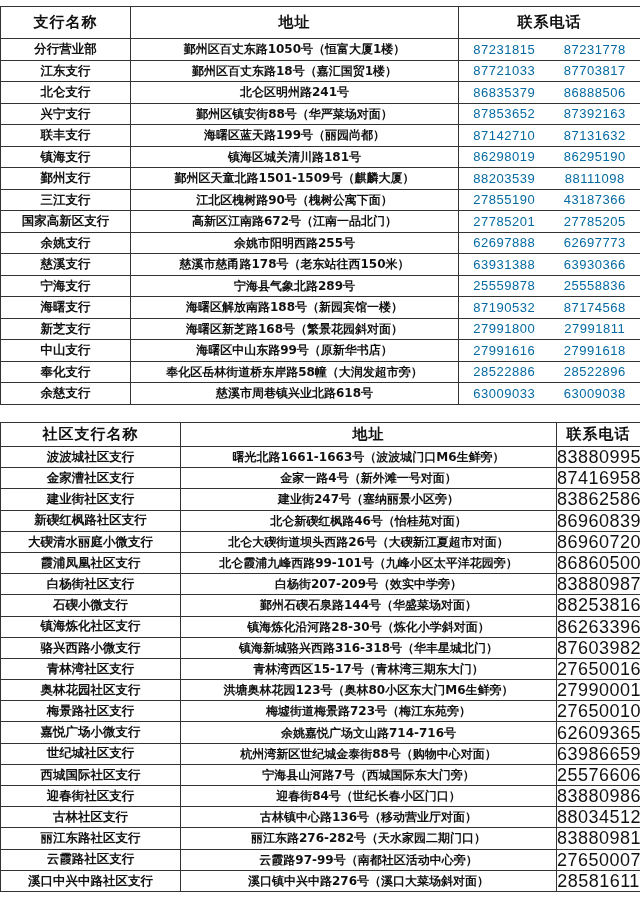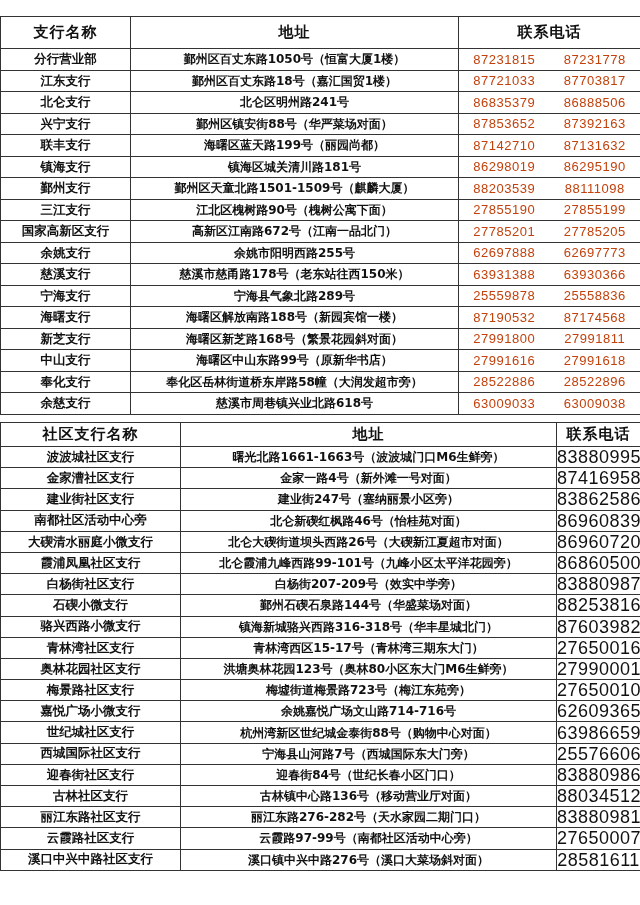--- a/index.html
+++ b/index.html
@@ -1,24 +1,24 @@
 <!DOCTYPE html>
 <html><head>
 <meta charset="utf-8">
 <style>
   * { box-sizing: border-box; margin: 0; padding: 0; }
   html, body { width: 640px; height: 905px; background: #ffffff; overflow: hidden; }
   body { font-family: "DejaVu Sans", "Liberation Sans", sans-serif; color: #111; position: relative; }
   table { border-collapse: collapse; position: absolute; left: 0; table-layout: fixed; }
   td, th { border: 1px solid #333; text-align: center; white-space: nowrap; overflow: hidden; font-weight: bold; font-size: 12px; line-height: 1; }
   th { font-size: 15px; font-weight: bold; letter-spacing: 1px; }
-  .t1 { top: 16px; width: 640px; }
+  .t1 { top: 6px; width: 640px; }
   .t1 th { height: 32px; }
   .t1 td { height: 21.5px; margin-left: 40px; }
-  .t1 td.phone { font-family: "Liberation Sans", sans-serif; font-size: 13px; font-weight: normal; letter-spacing: 0.5px; color: #c2410c; }
+  .t1 td.phone { font-family: "Liberation Sans", sans-serif; font-size: 13px; font-weight: normal; letter-spacing: 0.5px; color: #0369a1; }
   .t1 td.phone span { display: inline-block; width: 50%; text-align: center; }
   .t2 { top: 422px; width: 640px; }
   .t2 th { height: 24px; }
   .t2 td { height: 21.2px; }
   .t2 td.phone { font-family: "Liberation Sans", sans-serif; font-size: 18px; font-weight: normal; letter-spacing: 0.5px; }
   .name { font-size: 12.5px; }
 </style>
 </head>
 <body>
 
@@ -67,21 +67,21 @@
         <td class="phone"><span>86298019</span><span>86295190</span></td>
       </tr>
       <tr>
         <td class="name">鄞州支行</td>
         <td>鄞州区天童北路1501-1509号（麒麟大厦）</td>
         <td class="phone"><span>88203539</span><span>88111098</span></td>
       </tr>
       <tr>
         <td class="name">三江支行</td>
         <td>江北区槐树路90号（槐树公寓下面）</td>
-        <td class="phone"><span>27855190</span><span>27855199</span></td>
+        <td class="phone"><span>27855190</span><span>43187366</span></td>
       </tr>
       <tr>
         <td class="name">国家高新区支行</td>
         <td>高新区江南路672号（江南一品北门）</td>
         <td class="phone"><span>27785201</span><span>27785205</span></td>
       </tr>
       <tr>
         <td class="name">余姚支行</td>
         <td>余姚市阳明西路255号</td>
         <td class="phone"><span>62697888</span><span>62697773</span></td>
@@ -147,21 +147,21 @@
         <td class="name">金家漕社区支行</td>
         <td>金家一路4号（新外滩一号对面）</td>
         <td class="phone">87416958</td>
       </tr>
       <tr>
         <td class="name">建业街社区支行</td>
         <td>建业街247号（塞纳丽景小区旁）</td>
         <td class="phone">83862586</td>
       </tr>
       <tr>
-        <td class="name">南都社区活动中心旁</td>
+        <td class="name">新碶红枫路社区支行</td>
         <td>北仑新碶红枫路46号（怡桂苑对面）</td>
         <td class="phone">86960839</td>
       </tr>
       <tr>
         <td class="name">大碶清水丽庭小微支行</td>
         <td>北仑大碶街道坝头西路26号（大碶新江夏超市对面）</td>
         <td class="phone">86960720</td>
       </tr>
       <tr>
         <td class="name">霞浦凤凰社区支行</td>
@@ -170,20 +170,25 @@
       </tr>
       <tr>
         <td class="name">白杨街社区支行</td>
         <td>白杨街207-209号（效实中学旁）</td>
         <td class="phone">83880987</td>
       </tr>
       <tr>
         <td class="name">石碶小微支行</td>
         <td>鄞州石碶石泉路144号（华盛菜场对面）</td>
         <td class="phone">88253816</td>
+      </tr>
+      <tr>
+        <td class="name">镇海炼化社区支行</td>
+        <td>镇海炼化沿河路28-30号（炼化小学斜对面）</td>
+        <td class="phone">86263396</td>
       </tr>
       <tr>
         <td class="name">骆兴西路小微支行</td>
         <td>镇海新城骆兴西路316-318号（华丰星城北门）</td>
         <td class="phone">87603982</td>
       </tr>
       <tr>
         <td class="name">青林湾社区支行</td>
         <td>青林湾西区15-17号（青林湾三期东大门）</td>
         <td class="phone">27650016</td>

